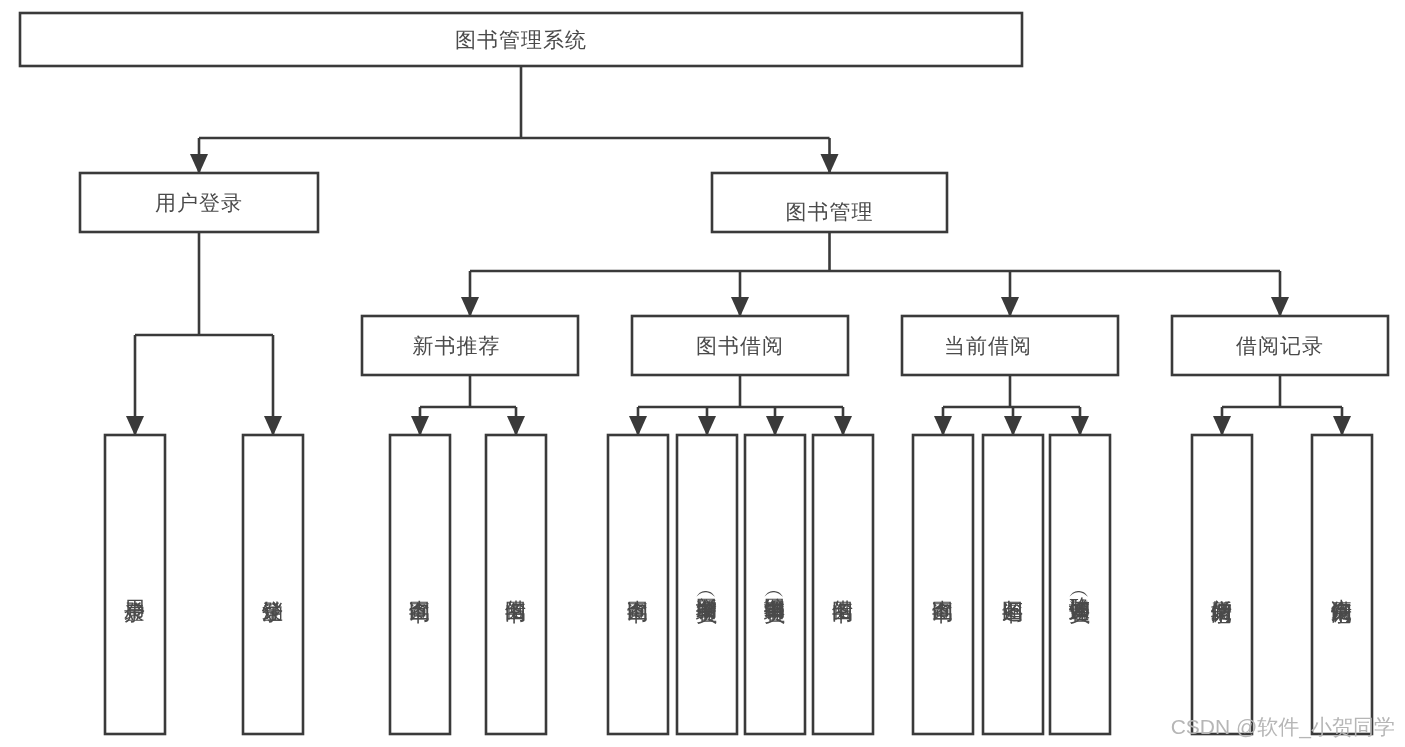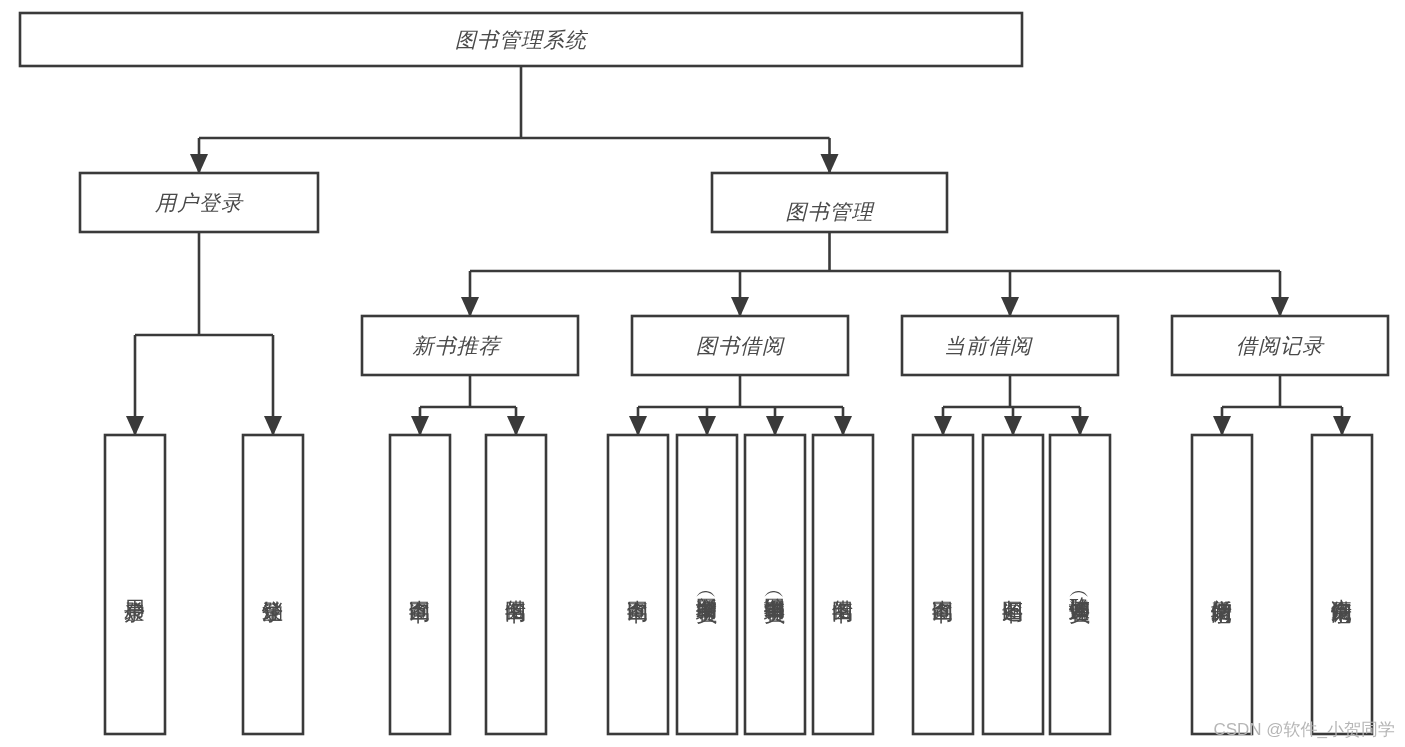--- a/index.html
+++ b/index.html
@@ -64,28 +64,27 @@
     align-items: center;
     justify-content: center;
     pointer-events: none;
   }
   .hlabel-text {
     font-family: "Liberation Sans", "DejaVu Sans", sans-serif;
     font-size: 21px;
     color: #4a4a4a;
     white-space: nowrap;
     letter-spacing: 1px;
-    font-style: italic;
   }
   .watermark {
     position: absolute;
     right: 10px;
     bottom: 6px;
     font-family: "Liberation Sans", "DejaVu Sans", sans-serif;
-    font-size: 17px;
+    font-size: 21px;
     color: #b6b6b6;
     white-space: nowrap;
     user-select: none;
     margin-top: 20px;
   }
 </style>
 </head>
 <body>
 
 <div id="diagram-root">

